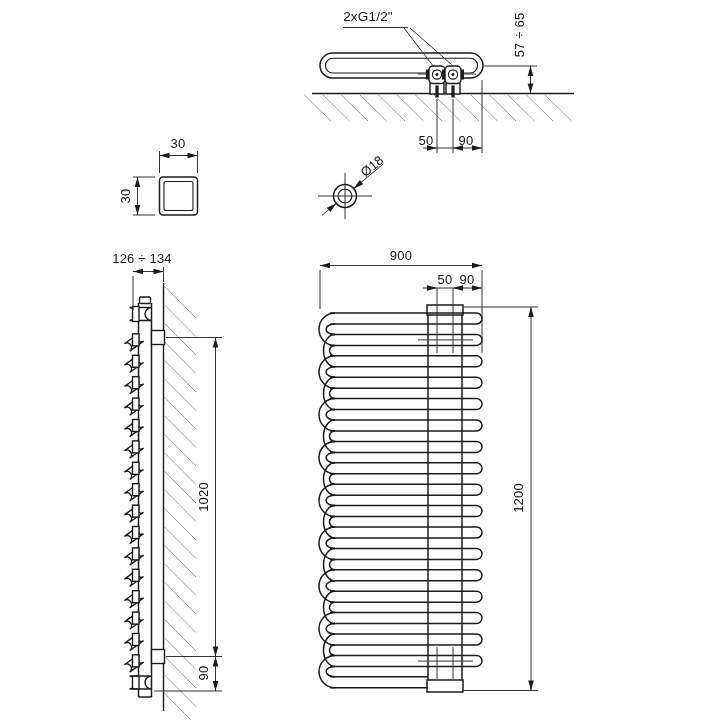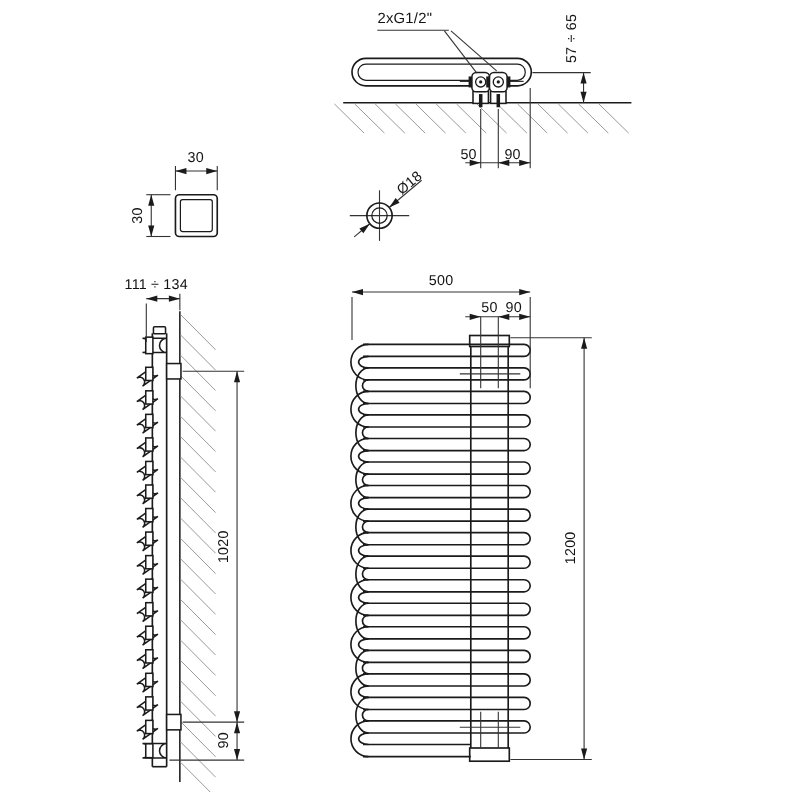--- a/index.html
+++ b/index.html
@@ -255,21 +255,21 @@
   <div class="dim lbl-big" style="left:368px;top:16px">2xG1/2"</div>
   <div class="dim r90" style="left:519px;top:35px">57 ÷ 65</div>
   <div class="dim" style="left:426px;top:140px">50</div>
   <div class="dim" style="left:466px;top:140px">90</div>
 
   <div class="dim" style="left:178px;top:143px">30</div>
   <div class="dim r90" style="left:125px;top:196px">30</div>
 
   <div class="dim r40" style="left:372px;top:166px">Ø18</div>
 
-  <div class="dim" style="left:142px;top:258px">111 ÷ 134</div>
+  <div class="dim" style="left:142px;top:258px">126 ÷ 134</div>
   <div class="dim r90" style="left:203px;top:497px">1020</div>
   <div class="dim r90" style="left:203px;top:673px">90</div>
 
-  <div class="dim" style="left:401px;top:255px">500</div>
+  <div class="dim" style="left:401px;top:255px">900</div>
   <div class="dim" style="left:445px;top:279px">50</div>
   <div class="dim" style="left:467px;top:279px">90</div>
   <div class="dim r90" style="left:518px;top:498px">1200</div>
 </div>
 
 </body></html>

